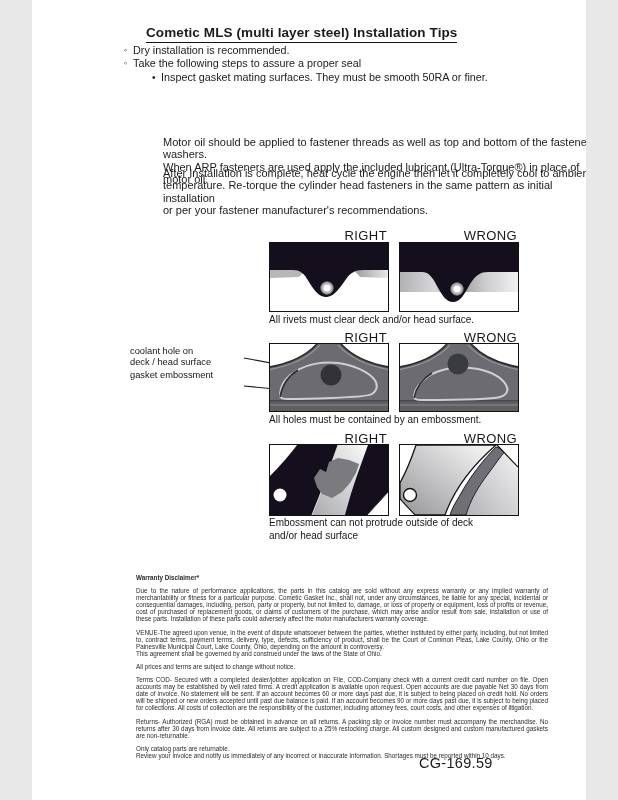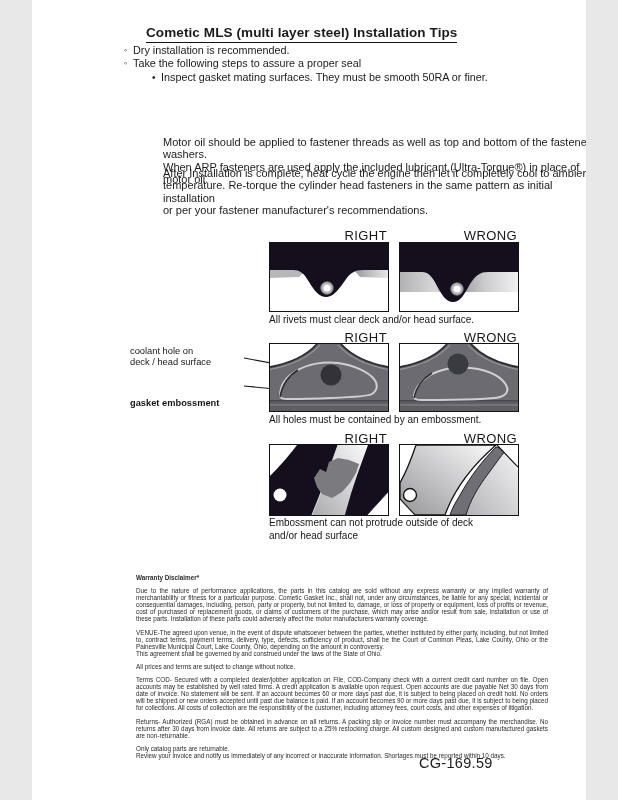--- a/index.html
+++ b/index.html
@@ -90,21 +90,21 @@
     </svg>
   </div>
 
   <div class="abs caption" style="left:237px;top:313px;">All rivets must clear deck and/or head surface.</div>
 
   <div class="abs rw-label" style="left:237px;top:330px;">RIGHT</div>
   <div class="abs rw-label" style="left:367px;top:330px;">WRONG</div>
 
   <div class="abs annot" style="top:346px;">coolant hole on
 deck / head surface</div>
-  <div class="abs annot" style="top:398px;font-weight:bold;">gasket embossment</div>
+  <div class="abs annot" style="top:370px;">gasket embossment</div>
 
   <svg class="abs" style="left:210px;top:340px;" width="110" height="60">
     <line x1="2" y1="18" x2="83" y2="33" stroke="#1b1b1d" stroke-width="1.1"></line>
     <line x1="2" y1="46" x2="54" y2="51" stroke="#1b1b1d" stroke-width="1.1"></line>
   </svg>
 
   <div class="abs dbox" style="left:237px;top:343px;height:67px;">
     <svg width="118" height="67" viewBox="0 0 118 67">
       <rect x="0" y="0" width="118" height="67" fill="#6b6b71"></rect>
       <rect x="0" y="57" width="118" height="10" fill="#5e5e63"></rect>

